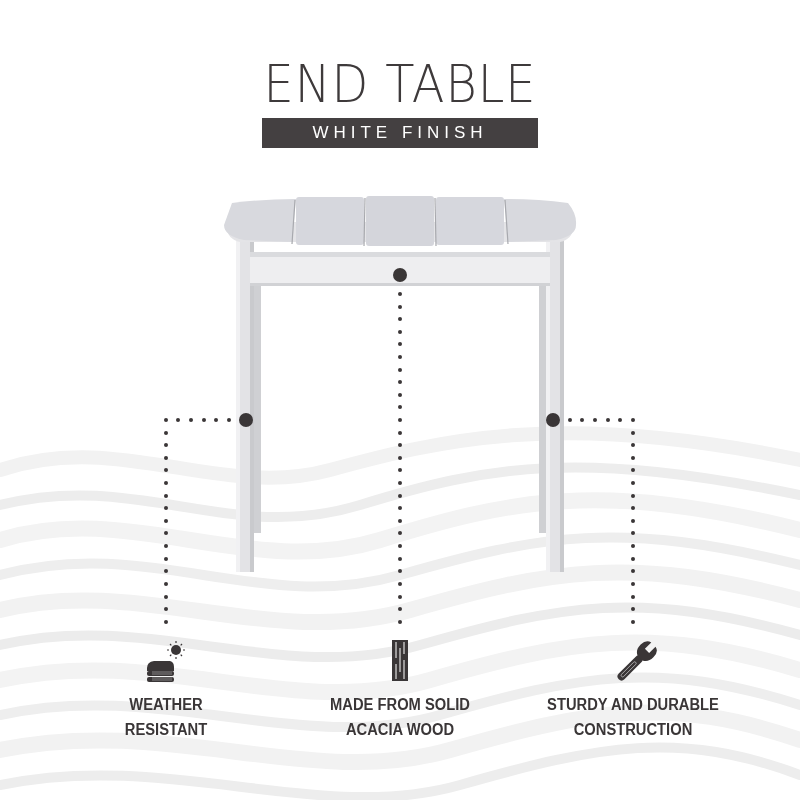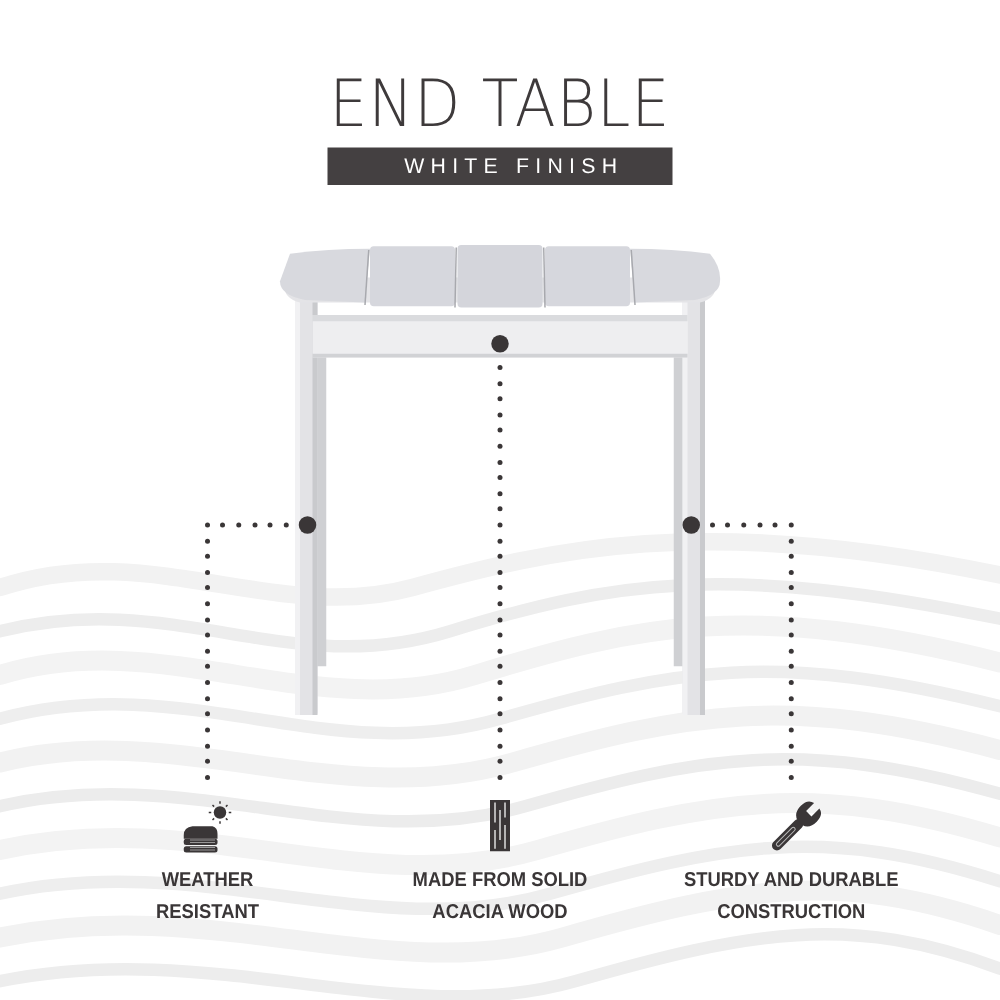--- a/index.html
+++ b/index.html
@@ -1,20 +1,20 @@
 <!DOCTYPE html>
 <html><head>
 <meta charset="utf-8">
 <style>
   html, body { margin:0; padding:0; }
   body { width:800px; height:800px; position:relative; overflow:hidden; background:#ffffff; font-family:"Liberation Sans", "DejaVu Sans", sans-serif; color:#3e3a3b; }
   .waves { position:absolute; left:0; top:0; width:800px; height:800px; }
   .title { position:absolute; left:0; width:800px; top:58px; text-align:center; font-size:52px; font-weight:300; letter-spacing:1px; color:#3e3a3b; line-height:52px; font-family:"DejaVu Sans", sans-serif; font-weight:200; transform:scaleX(0.92); }
   .subtitle-bar { position:absolute; left:262px; top:118px; width:276px; height:30px; background:#444041; }
-  .subtitle { position:absolute; left:260px; top:118px; width:302px; height:30px; line-height:30px; text-align:center; color:#ffffff; font-size:17px; letter-spacing:5px; }
+  .subtitle { position:absolute; left:249px; top:118px; width:302px; height:30px; line-height:30px; text-align:center; color:#ffffff; font-size:17px; letter-spacing:5px; }
   .table-svg { position:absolute; left:0; top:0; width:800px; height:800px; }
   .feature-label { position:absolute; text-align:center; font-size:16px; line-height:25px; font-weight:bold; color:#3a3637; letter-spacing:0px; transform:scaleX(0.92); }
   .icon { position:absolute; }
 </style>
 </head>
 <body>
 
 <svg class="waves" viewBox="0 0 800 800">
   <g fill="none" stroke-linecap="round">
     <path d="M0 470 C120 430 220 500 330 470 S560 410 800 460" stroke="#f2f2f2" stroke-width="14"></path>

